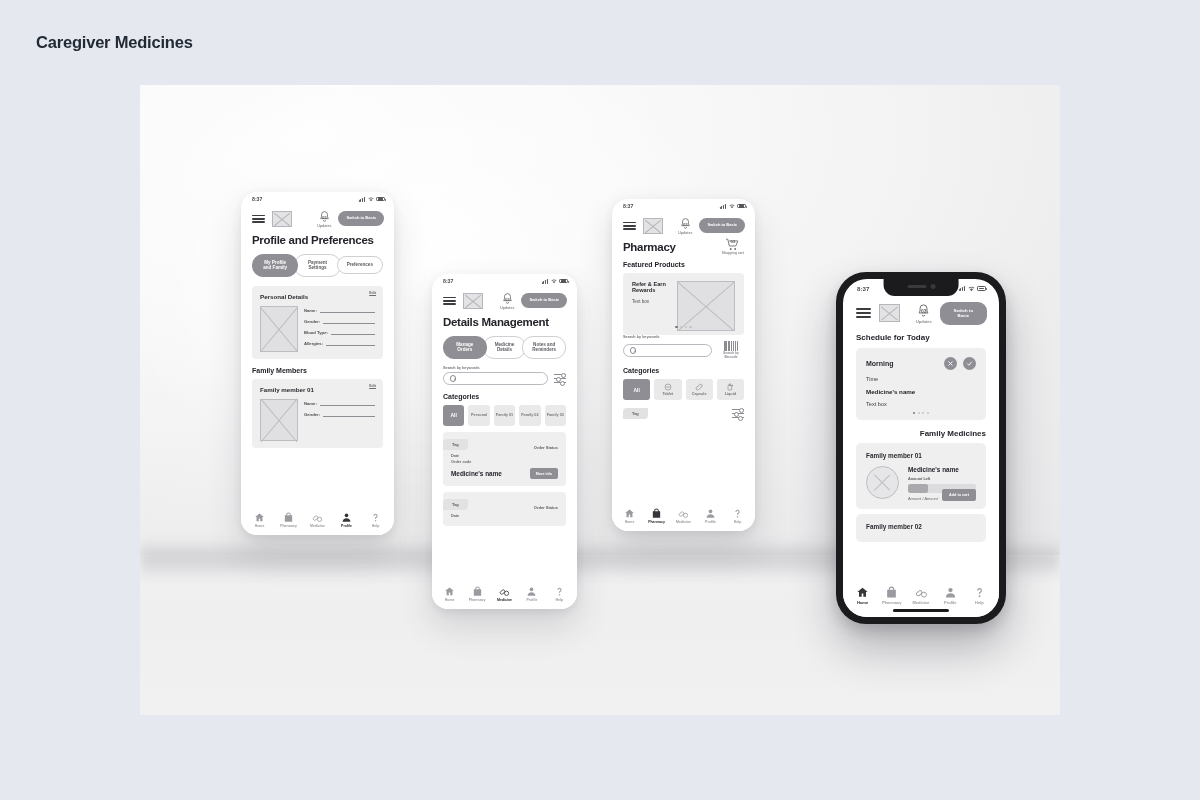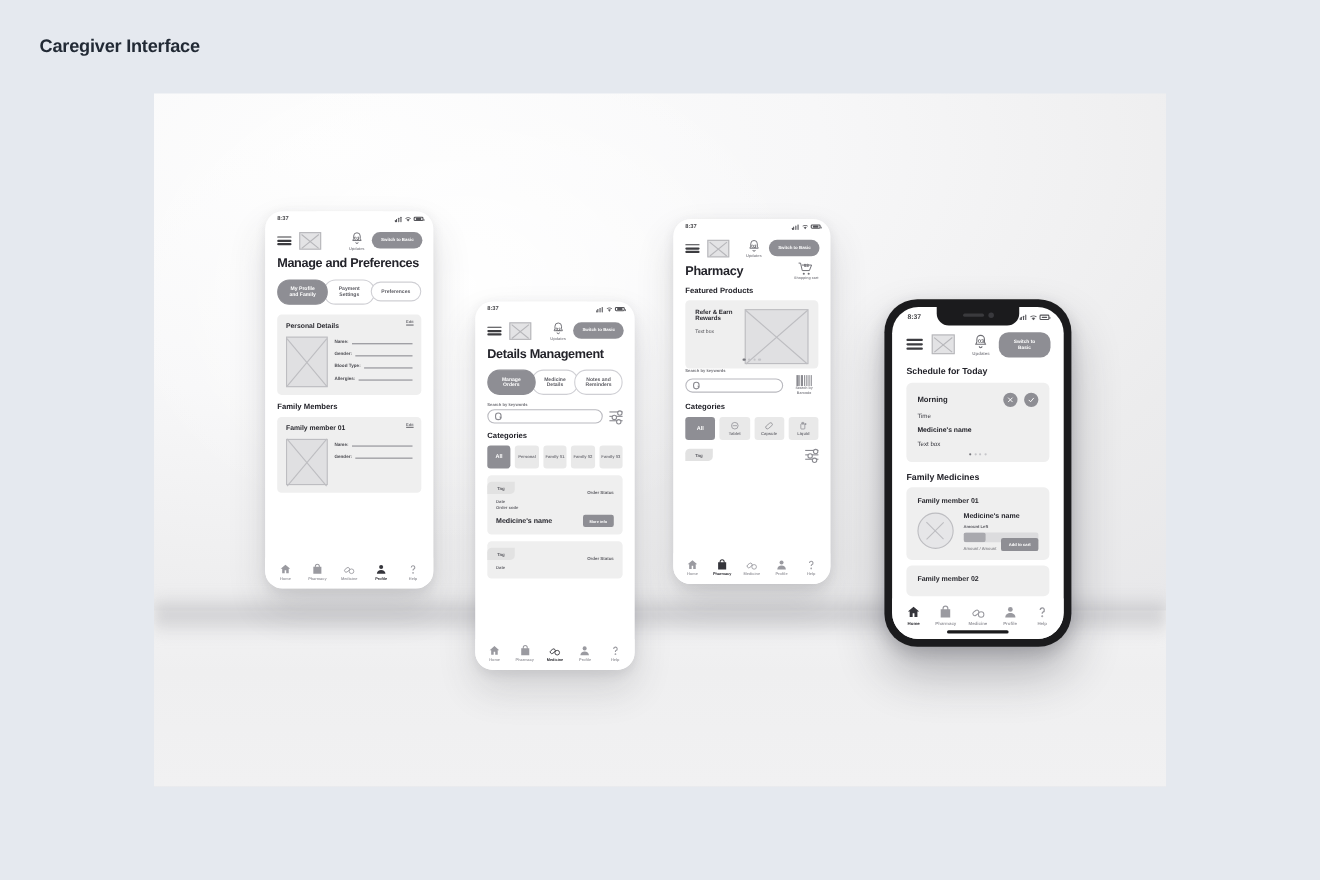--- a/index.html
+++ b/index.html
@@ -266,21 +266,21 @@
   .nav-item.active .nav-label { color:#26262c; font-weight:800; }
   .bottom-nav.big { padding:6px 5px 12px; }
   .bottom-nav.big .nav-ic { width:13px; height:13px; }
   .bottom-nav.big .nav-label { font-size:4px; }
 
   .tag-strip { background:#e2e2e2; border-top-left-radius:4px; border-bottom-right-radius:4px; display:inline-block; padding:3px 9px; font-size:4px; color:#5f5f65; font-weight:700; }
 </style>
 </head>
 <body>
 
-<div class="page-title">Caregiver Interface</div>
+<div class="page-title">Caregiver Medicines</div>
 
 <div class="scene">
   <div class="scene-glow"></div>
   <div class="scene-floor"></div>
   <div class="scene-horizon"></div>
 </div>
 
 <div class="phone phone-light" style="left:241px; top:192px; width:153px; height:343px;">
   <div class="notch-light"></div>
   <div class="statusbar">
@@ -316,21 +316,21 @@
             <path d="M10 19a2 2 0 0 0 4 0"></path>
           </svg>
         <span class="badge">03</span>
       </span>
       <span class="updates-label">Updates</span>
     </span>
     <span class="switch-pill">Switch to Basic</span>
   </div>
 
   <div class="screen-body">
-    <div class="screen-title">Manage and Preferences</div>
+    <div class="screen-title">Profile and Preferences</div>
 
     <div class="seg-tabs">
       <div class="seg active">My Profile and Family</div>
       <div class="seg">Payment Settings</div>
       <div class="seg">Preferences</div>
     </div>
 
     <div class="card" style="margin-top:9px;">
       <span class="edit-link">Edit</span>
       <div class="card-title">Personal Details</div>
@@ -735,21 +735,21 @@
           <svg viewBox="0 0 24 24" fill="none" stroke="currentColor" stroke-width="2.2">
             <path d="M8.5 8.5a3.5 3.5 0 1 1 4.6 3.3c-.8.3-1.1 1-1.1 1.9v.8"></path>
             <circle cx="12" cy="19" r="0.6" fill="currentColor"></circle>
           </svg>
         </span>
       <span class="nav-label">Help</span>
     </div>
   </div>
 </div>
 
-<div class="phone phone-dark-frame" style="left:804px; top:272px; width:170px; height:316px;">
+<div class="phone phone-dark-frame" style="left:836px; top:272px; width:170px; height:352px;">
   <div class="phone-dark-screen">
     <div class="notch-dark">
       <span class="notch-speaker"></span>
       <span class="notch-cam"></span>
     </div>
     <div class="statusbar big">
       <span>8:37</span>
       <span class="sb-icons">
         <span class="sig">
             <i></i>
@@ -810,21 +810,21 @@
         <div class="sched-line b">Medicine's name</div>
         <div class="sched-line">Text box</div>
         <div class="dots" style="margin-top:5px">
           <i class="on"></i>
             <i></i>
             <i></i>
             <i></i>
         </div>
       </div>
 
-      <div class="section-title" style="font-size:8px;margin:9px 0 5px;">Family Medicines</div>
+      <div class="section-title" style="font-size:8px;margin:9px 0 5px;text-align:right;">Family Medicines</div>
 
       <div class="fm-card" style="margin-top:0">
         <div class="fm-title">Family member 01</div>
         <div class="fm-row">
           <div class="fm-circle"></div>
           <div class="fm-info">
             <div class="fm-med">Medicine's name</div>
             <div class="fm-amt-label">Amount Left</div>
             <div class="fm-bar">
                 <i></i>

